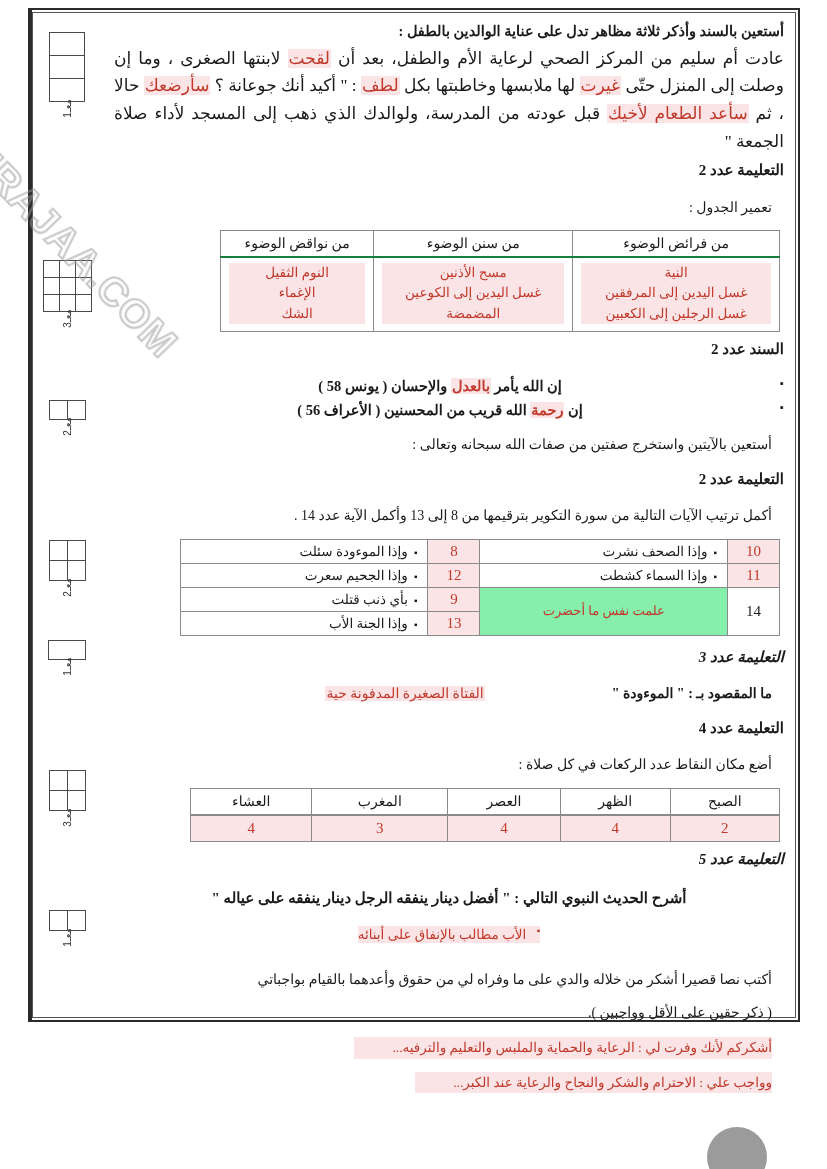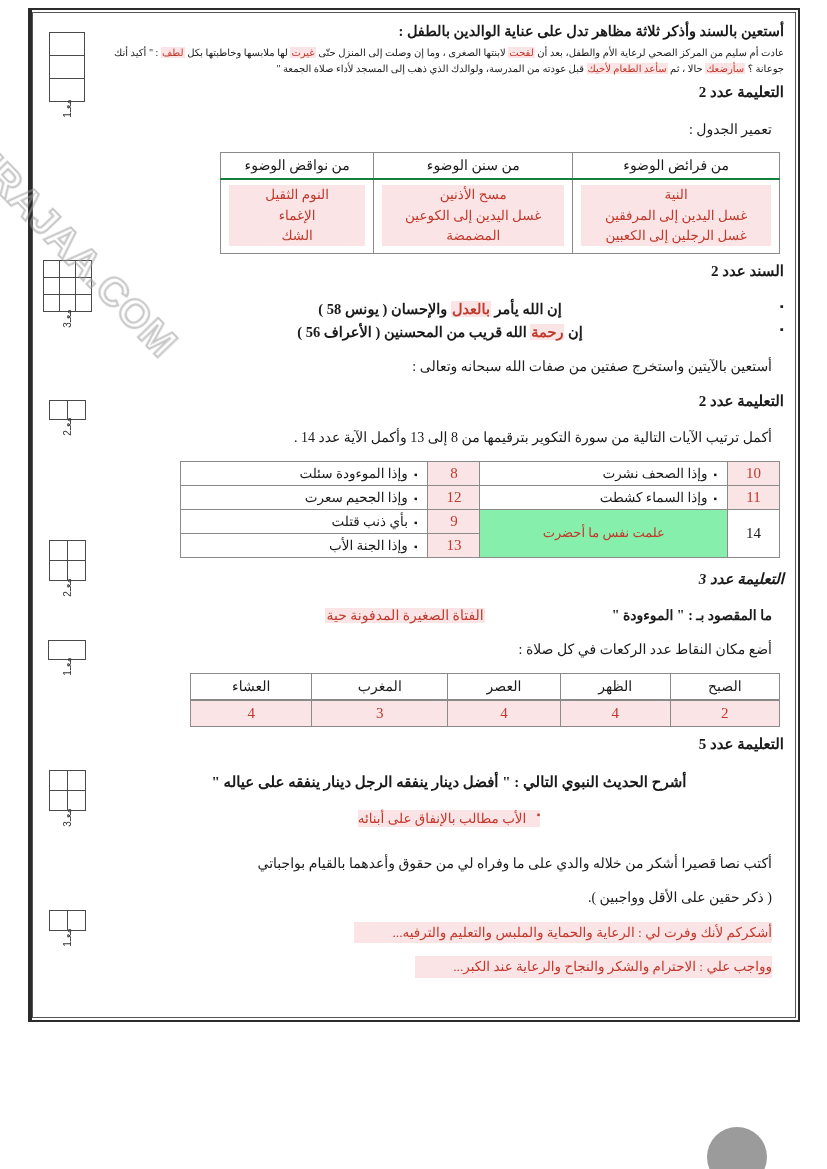--- a/index.html
+++ b/index.html
@@ -86,21 +86,21 @@
     font-size: 15px;
     margin-top: 4px;
     line-height: 1.5;
   }
   .sub-line {
     font-size: 14px;
     line-height: 1.55;
     margin: 12px;
   }
   .prompt-para {
-    font-size: 10px;
+    font-size: 17px;
     line-height: 1.62;
     margin: 2px 0 0 0;
     text-align: justify;
     text-align-last: right;
   }
 
   
   .ans {
     color: #c0392b;
     background: #fbe4e6;
@@ -462,20 +462,21 @@
       </tbody>
     </table>
 
     <p class="instr-head" style="margin-top:10px;font-style:italic;">التعليمة عدد 3</p>
     <p class="sub-line">
       <span class="bold">ما المقصود بـ : " الموءودة "</span>
       <span style="display:inline-block;width:120px;"></span>
       <span class="ans">الفتاة الصغيرة المدفونة حية</span>
     </p>
 
+    <p class="instr-head">التعليمة عدد 4</p>
     <p class="sub-line">أضع مكان النقاط عدد الركعات في كل صلاة :</p>
 
     <table id="salat-table">
       <thead>
         <tr>
           <th>الصبح</th>
           <th>الظهر</th>
           <th>العصر</th>
           <th>المغرب</th>
           <th>العشاء</th>
@@ -485,21 +486,21 @@
         <tr>
           <td>2</td>
           <td>4</td>
           <td>4</td>
           <td>3</td>
           <td>4</td>
         </tr>
       </tbody>
     </table>
 
-    <p class="instr-head" style="margin-top:6px;">التعليمة عدد 5</p>
+    <p class="instr-head" style="margin-top:6px;font-style:italic;">التعليمة عدد 5</p>
     <p class="hadith-line">
       <span>أشرح الحديث النبوي التالي :</span>
       <span>" أفضل دينار ينفقه الرجل دينار ينفقه على عياله "</span>
     </p>
     <ul class="hadith-ans">
       <li>الأب مطالب بالإنفاق على أبنائه</li>
     </ul>
 
     <div class="spacer-md"></div>
 

